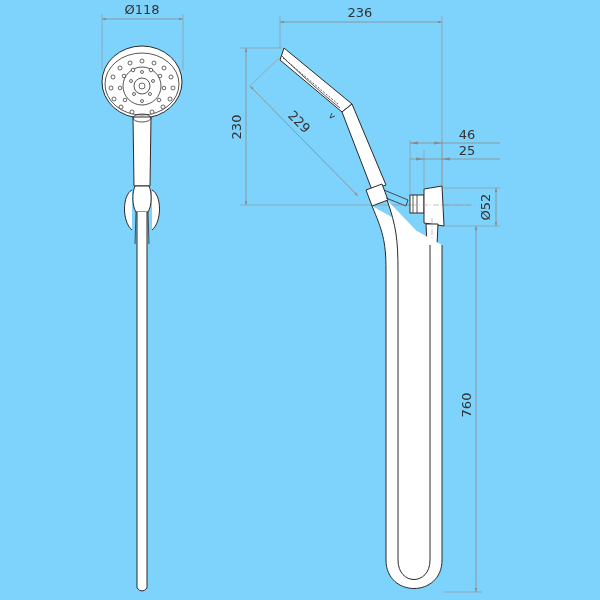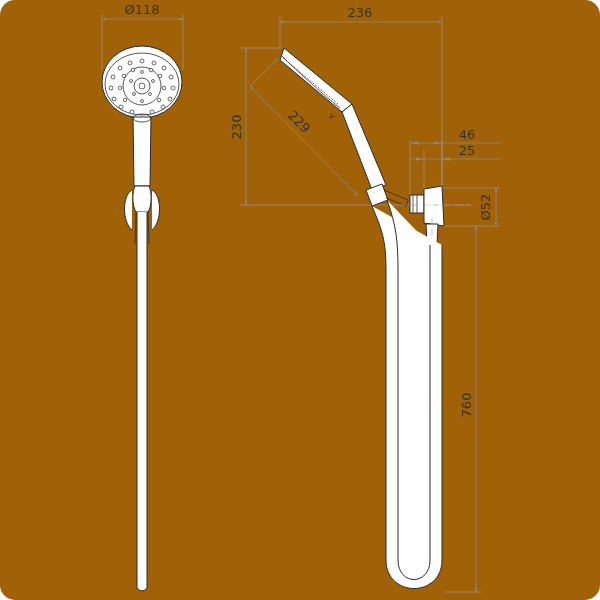--- a/index.html
+++ b/index.html
@@ -1,16 +1,16 @@
 <!DOCTYPE html>
 <html><head>
 <meta charset="utf-8">
 <style>
   html, body { margin: 0; padding: 0; background: #ffffff; }
-  .canvas { position: relative; width: 600px; height: 600px; background: #a16207; overflow: hidden; border-radius: 15px; }
+  .canvas { position: relative; width: 600px; height: 600px; background: #7dd3fc; overflow: hidden; }
   svg { position: absolute; left: 0; top: 0; }
   .dim-text { font-family: "DejaVu Sans", sans-serif; font-size: 13px; fill: #333333; }
   .dim { stroke: #8a8a8a; stroke-width: 0.8; fill: none; }
   .ext { stroke: #9a9a9a; stroke-width: 0.7; fill: none; }
   .part { stroke: #2a2a2a; stroke-width: 1; fill: #ffffff; }
   .part-thin { stroke: #2a2a2a; stroke-width: 0.8; fill: none; }
   .center { stroke: #9a9a9a; stroke-width: 0.6; stroke-dasharray: 6 2 1 2; fill: none; }
   .dot { fill: #ffffff; stroke: #2a2a2a; stroke-width: 0.7; }
 </style>
 </head>

